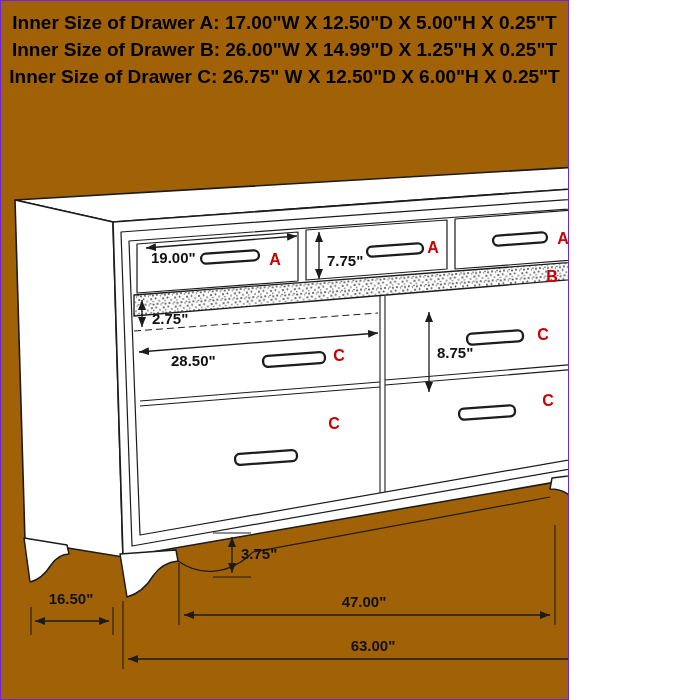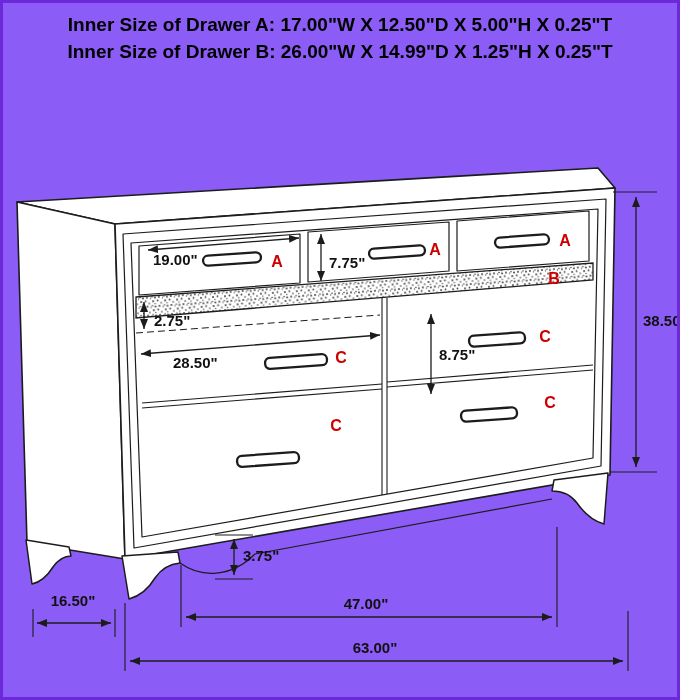--- a/index.html
+++ b/index.html
@@ -1,21 +1,21 @@
 <!DOCTYPE html>
 <html><head>
 <meta charset="utf-8">
 <style>
   html,body{margin:0;padding:0;background:#fff;}
   #page{
     position:relative;
-    width:680px;height:700px;
+    width:569px;height:700px;
     box-sizing:border-box;
-    border:3px solid #6d28d9;
-    background:#8b5cf6;
+    border:1px solid #6d28d9;
+    background:#a16207;
     font-family:"Liberation Sans", sans-serif;
     overflow:hidden;
   }
   #titles{
     position:absolute;top:8px;left:0;width:100%;
     text-align:center;color:#000;
     font-size:19px;font-weight:bold;line-height:27px;
   }
   #drawing{position:absolute;top:0;left:0;}
   .outline{fill:#ffffff;stroke:#1c1c1c;stroke-width:1.6;stroke-linejoin:round;}
@@ -31,20 +31,21 @@
   .redletter{font-family:"Liberation Sans",sans-serif;font-size:16px;font-weight:bold;fill:#cc0000;}
 </style>
 </head>
 <body>
 
 <div id="page">
 
   <div id="titles">
     <div>Inner Size of Drawer A: 17.00"W X 12.50"D X 5.00"H X 0.25"T</div>
     <div>Inner Size of Drawer B: 26.00"W X 14.99"D X 1.25"H X 0.25"T</div>
+    <div>Inner Size of Drawer C: 26.75" W X 12.50"D X 6.00"H X 0.25"T</div>
   </div>
 
   <svg id="drawing" width="700" height="700" viewBox="0 0 700 700" xmlns="http://www.w3.org/2000/svg">
     <defs>
       <marker id="arw" orient="auto-start-reverse" markerUnits="userSpaceOnUse" markerWidth="12" markerHeight="10" refX="10" refY="4">
         <path d="M0,0 L10,4 L0,8 Z" fill="#1c1c1c"></path>
       </marker>
       <pattern id="speckle" width="12" height="9" patternUnits="userSpaceOnUse" patternTransform="rotate(-4)">
         <rect width="12" height="9" fill="#ffffff"></rect>
         <circle cx="1.5" cy="1.5" r="0.9" fill="#444"></circle>

